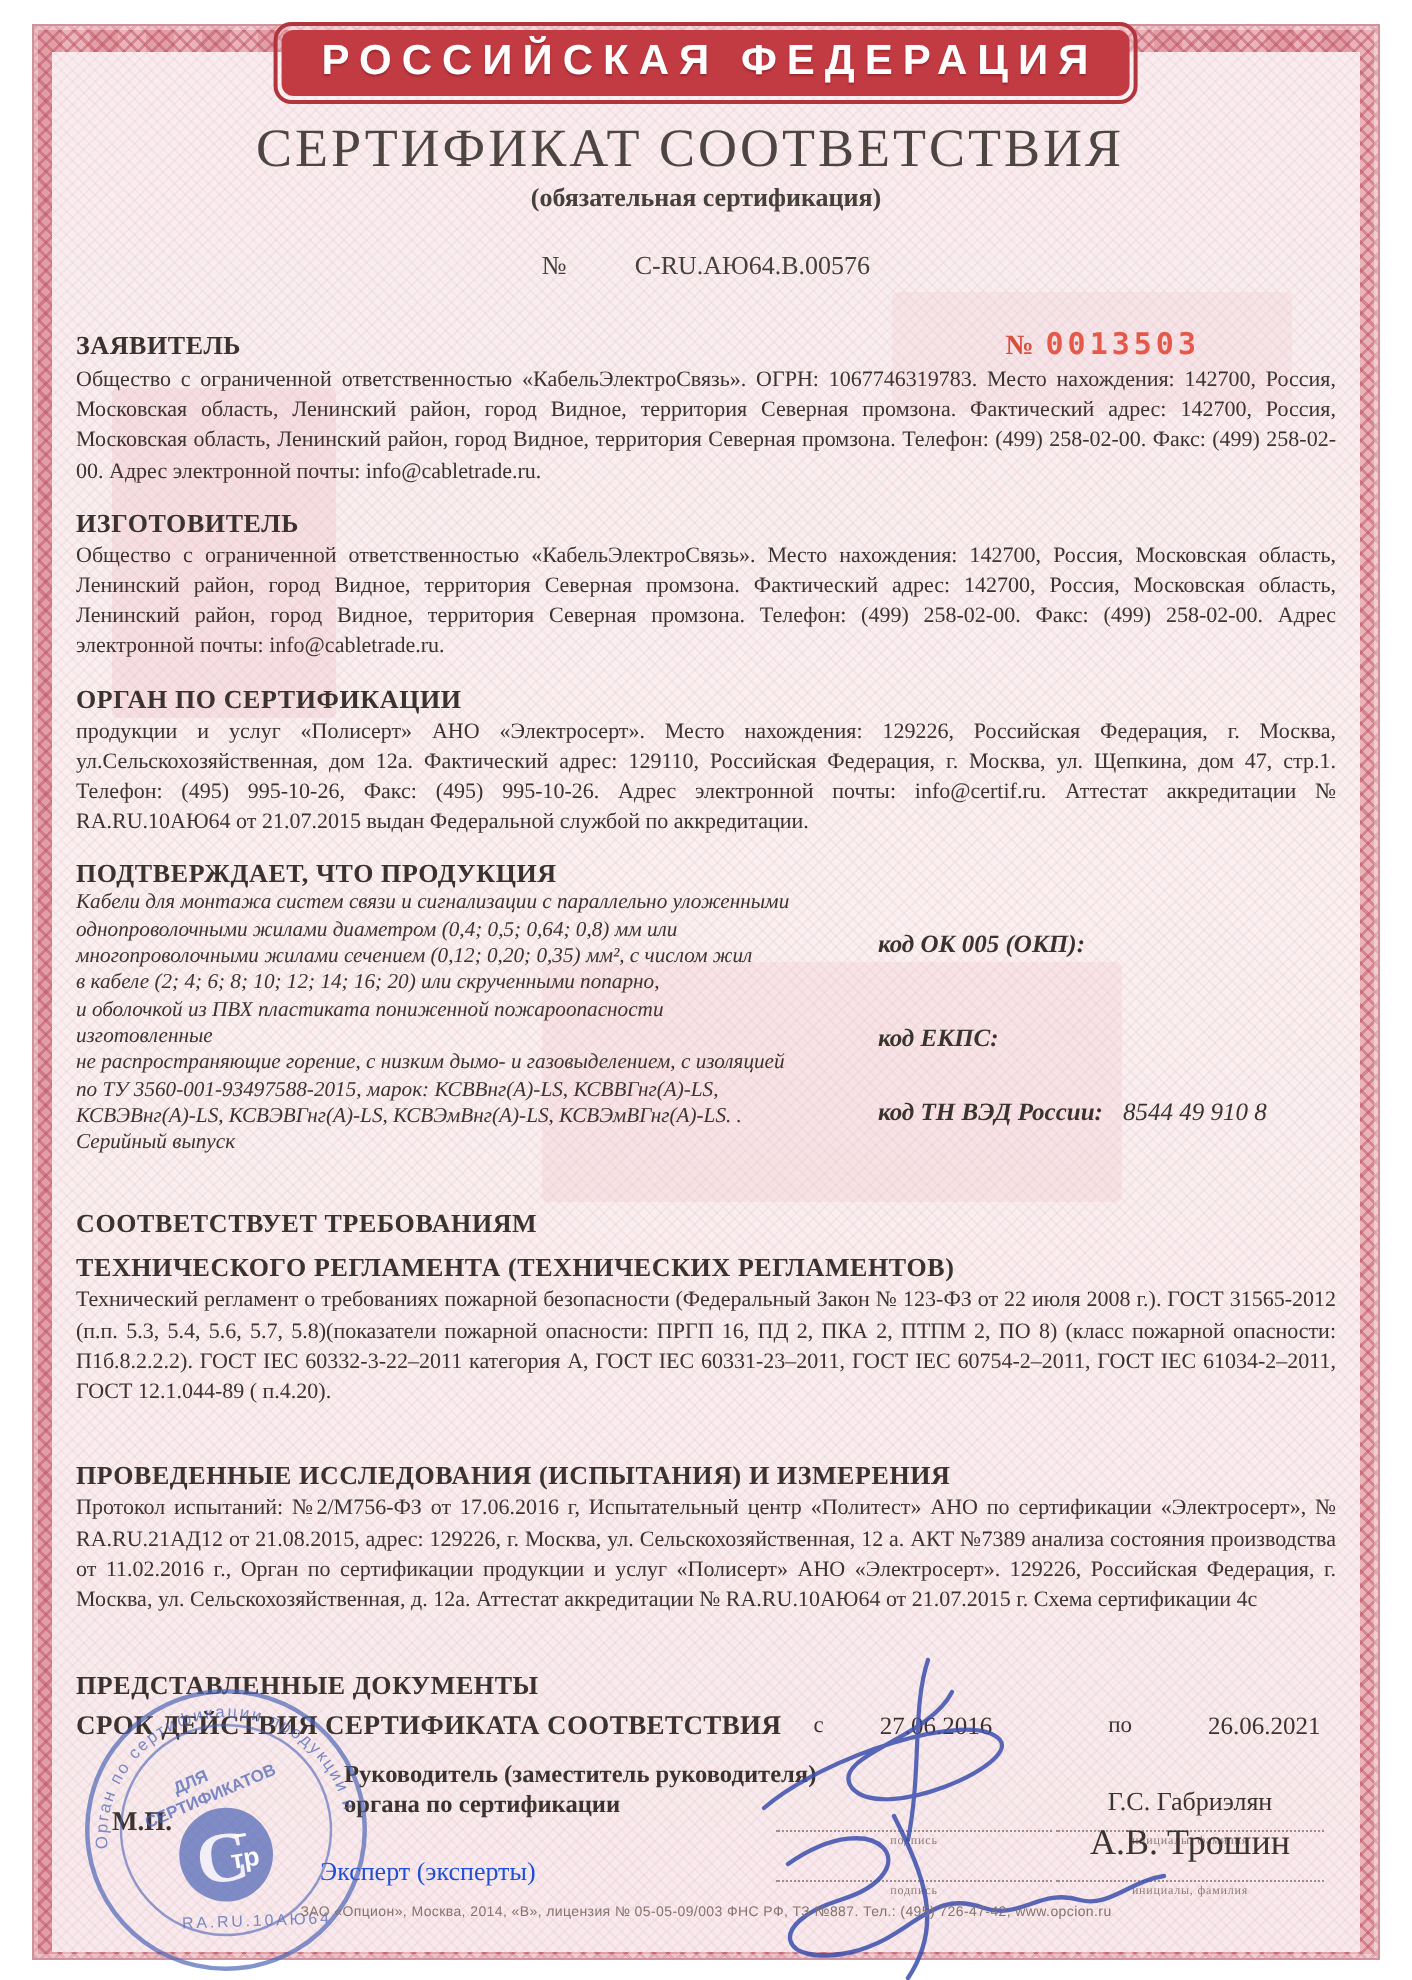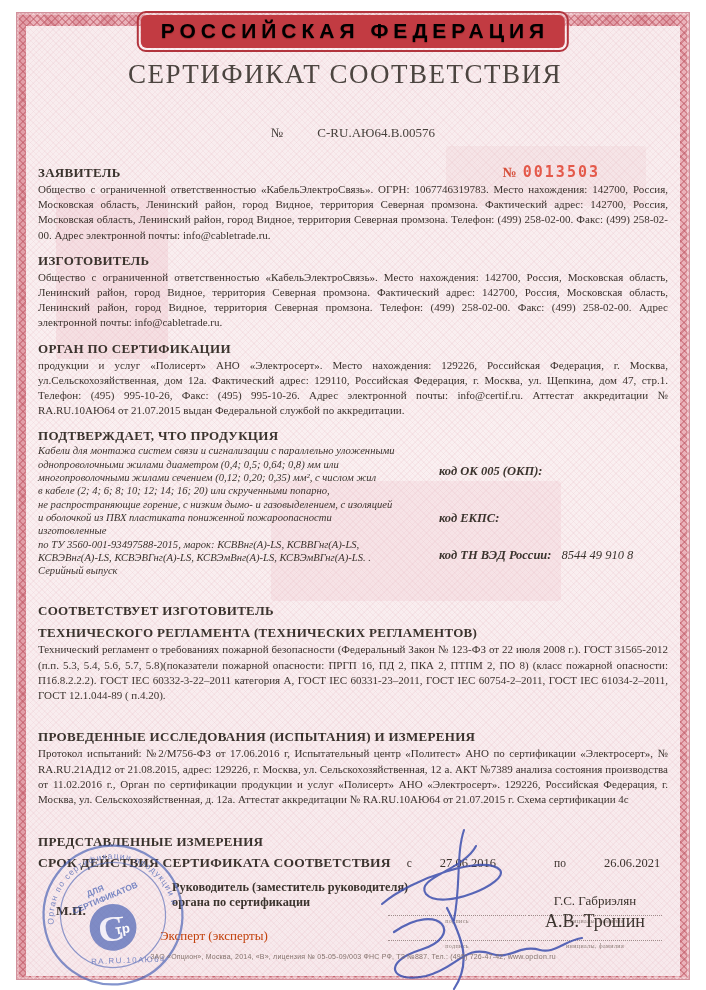--- a/index.html
+++ b/index.html
@@ -33,21 +33,21 @@
   .wm3{left:420px;top:120px;width:200px;height:60px;background:rgba(235,186,195,.18);}
 
   .content{position:absolute;inset:0;}
 
   
   .badge{
     position:absolute;left:50%;top:11px;transform:translateX(-50%);
     border:2px solid #b2343d;border-radius:9px;padding:2px;background:rgba(255,255,255,.25);
   }
   .badge-inner{
-    background:#c23b42;border-radius:6px;color:#000000;
+    background:#c23b42;border-radius:6px;color:#ffffff;
     font-family:"Liberation Sans", sans-serif;font-weight:bold;
     font-size:21px;letter-spacing:5px;padding:4px 16px 5px 20px;white-space:nowrap;
     text-shadow:0 1px 1px rgba(120,20,25,.5);
   }
   .doc-title{
     position:absolute;left:0;right:16px;top:59px;text-align:center;
     font-size:27px;letter-spacing:1.5px;color:#4c4540;
   }
   .doc-subtitle{
     position:absolute;left:0;right:0;top:91px;text-align:center;
@@ -88,21 +88,21 @@
   }
   .validity .v-head{font-size:13.5px;font-weight:bold;letter-spacing:.2px;}
   .validity .v-from-label{margin-left:16px;font-size:11.5px;}
   .validity .v-date1{margin-left:28px;font-size:12.5px;}
   .validity .v-to-label{margin-left:58px;font-size:11.5px;}
   .validity .v-date2{margin-left:38px;font-size:12.5px;}
 
   .role-head{position:absolute;left:172px;top:880px;width:256px;text-align:left;
     font-size:12.3px;font-weight:bold;color:#3a332d;line-height:15px;}
   .mp{position:absolute;left:56px;top:903px;font-size:13.5px;font-weight:bold;}
-  .role-expert{position:absolute;left:160px;top:928px;font-size:13px;color:#c2410c;}
+  .role-expert{position:absolute;left:160px;top:928px;font-size:13px;color:#1d4ed8;}
 
   .sig-line{position:absolute;border-bottom:1px dotted #a08e8c;}
   .sig-caption{position:absolute;font-size:6px;color:#8d7d78;letter-spacing:.4px;text-align:center;}
   .line-h-sign{left:388px;top:915px;width:138px;}
   .cap-h-sign{left:388px;top:918px;width:138px;}
   .line-h-name{left:528px;top:915px;width:134px;}
   .cap-h-name{left:528px;top:918px;width:134px;}
   .name-head{position:absolute;left:528px;top:893px;width:134px;text-align:center;font-size:13px;}
   .line-e-sign{left:388px;top:940px;width:138px;}
   .cap-e-sign{left:388px;top:943px;width:138px;}
@@ -129,20 +129,21 @@
   <div class="wm wm2"></div>
   <div class="wm wm3"></div>
 </div>
 
 <div class="content">
 
   <div class="badge">
     <div class="badge-inner">РОССИЙСКАЯ ФЕДЕРАЦИЯ</div>
   </div>
   <div class="doc-title">СЕРТИФИКАТ СООТВЕТСТВИЯ</div>
+  <div class="doc-subtitle">(обязательная сертификация)</div>
   <div class="no-row">
     <span class="no-sign">№</span><span>C-RU.АЮ64.В.00576</span>
   </div>
 
   <div class="sections">
 
     <div class="head-row">
       <span class="sec-head">ЗАЯВИТЕЛЬ</span>
       <span class="serial">
         <span class="serial-no-sign">№</span><span class="serial-number">0013503</span>
@@ -156,47 +157,47 @@
     <div class="sec-head gap10">ОРГАН ПО СЕРТИФИКАЦИИ</div>
     <div class="para">продукции и услуг «Полисерт» АНО «Электросерт». Место нахождения: 129226, Российская Федерация, г. Москва, ул.Сельскохозяйственная, дом 12а. Фактический адрес: 129110, Российская Федерация, г. Москва, ул. Щепкина, дом 47, стр.1. Телефон: (495) 995-10-26, Факс: (495) 995-10-26. Адрес электронной почты: info@certif.ru. Аттестат аккредитации № RA.RU.10АЮ64 от 21.07.2015 выдан Федеральной службой по аккредитации.</div>
 
     <div class="sec-head gap10">ПОДТВЕРЖДАЕТ, ЧТО ПРОДУКЦИЯ</div>
     <div class="product-cols">
       <div class="product-text">
           <div>Кабели для монтажа систем связи и сигнализации с параллельно уложенными</div>
           <div>однопроволочными жилами диаметром (0,4; 0,5; 0,64; 0,8) мм или</div>
           <div>многопроволочными жилами сечением (0,12; 0,20; 0,35) мм², с числом жил</div>
           <div>в кабеле (2; 4; 6; 8; 10; 12; 14; 16; 20) или скрученными попарно,</div>
+          <div>и оболочкой из ПВХ пластиката пониженной пожароопасности изготовленные</div>
           <div>не распространяющие горение, с низким дымо- и газовыделением, с изоляцией</div>
-          <div>и оболочкой из ПВХ пластиката пониженной пожароопасности изготовленные</div>
           <div>по ТУ 3560-001-93497588-2015, марок: КСВВнг(А)-LS, КСВВГнг(А)-LS,</div>
           <div>КСВЭВнг(А)-LS, КСВЭВГнг(А)-LS, КСВЭмВнг(А)-LS, КСВЭмВГнг(А)-LS. .</div>
           <div>Серийный выпуск</div>
         </div>
       <div class="codes">
         <div class="code-line code-1">
           <span>код ОК 005 (ОКП):</span><span class="code-value"></span>
         </div>
         <div class="code-line code-2">
           <span>код ЕКПС:</span><span class="code-value"></span>
         </div>
         <div class="code-line code-3">
           <span>код ТН ВЭД России:</span><span class="code-value">8544 49 910 8</span>
         </div>
       </div>
     </div>
 
-    <div class="sec-head gap26">СООТВЕТСТВУЕТ ИЗГОТОВИТЕЛЬ</div>
+    <div class="sec-head gap26">СООТВЕТСТВУЕТ ТРЕБОВАНИЯМ</div>
     <div class="sec-head comp-head2">ТЕХНИЧЕСКОГО РЕГЛАМЕНТА (ТЕХНИЧЕСКИХ РЕГЛАМЕНТОВ)</div>
     <div class="para">Технический регламент о требованиях пожарной безопасности (Федеральный Закон № 123-ФЗ от 22 июля 2008 г.). ГОСТ 31565-2012 (п.п. 5.3, 5.4, 5.6, 5.7, 5.8)(показатели пожарной опасности: ПРГП 16, ПД 2, ПКА 2, ПТПМ 2, ПО 8) (класс пожарной опасности: П1б.8.2.2.2). ГОСТ IEC 60332-3-22–2011 категория А, ГОСТ IEC 60331-23–2011, ГОСТ IEC 60754-2–2011, ГОСТ IEC 61034-2–2011, ГОСТ 12.1.044-89 ( п.4.20).</div>
 
     <div class="sec-head gap26">ПРОВЕДЕННЫЕ ИССЛЕДОВАНИЯ (ИСПЫТАНИЯ) И ИЗМЕРЕНИЯ</div>
     <div class="para tests-para">Протокол испытаний: №2/М756-ФЗ от 17.06.2016 г, Испытательный центр «Политест» АНО по сертификации «Электросерт»,  № RA.RU.21АД12 от 21.08.2015, адрес: 129226, г. Москва, ул. Сельскохозяйственная, 12 а. АКТ №7389 анализа состояния производства от 11.02.2016 г., Орган по сертификации продукции и услуг «Полисерт» АНО «Электросерт». 129226, Российская Федерация, г. Москва, ул. Сельскохозяйственная, д. 12а. Аттестат аккредитации № RA.RU.10АЮ64 от 21.07.2015 г. Схема сертификации 4с</div>
 
-    <div class="sec-head gap26">ПРЕДСТАВЛЕННЫЕ ИЗМЕРЕНИЯ</div>
+    <div class="sec-head gap26">ПРЕДСТАВЛЕННЫЕ ДОКУМЕНТЫ</div>
   </div>
 
   <div class="validity">
     <span class="v-head">СРОК ДЕЙСТВИЯ СЕРТИФИКАТА СООТВЕТСТВИЯ</span>
     <span class="v-from-label">с</span>
     <span class="v-date1">27.06.2016</span>
     <span class="v-to-label">по</span>
     <span class="v-date2">26.06.2021</span>
   </div>
 

